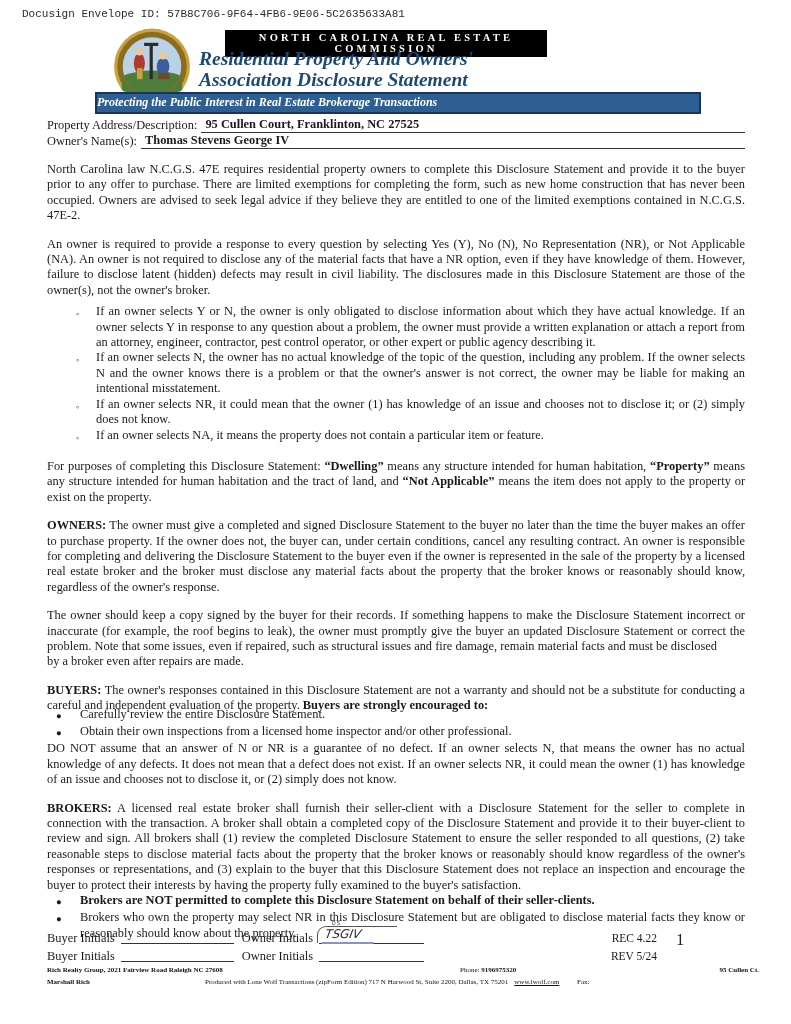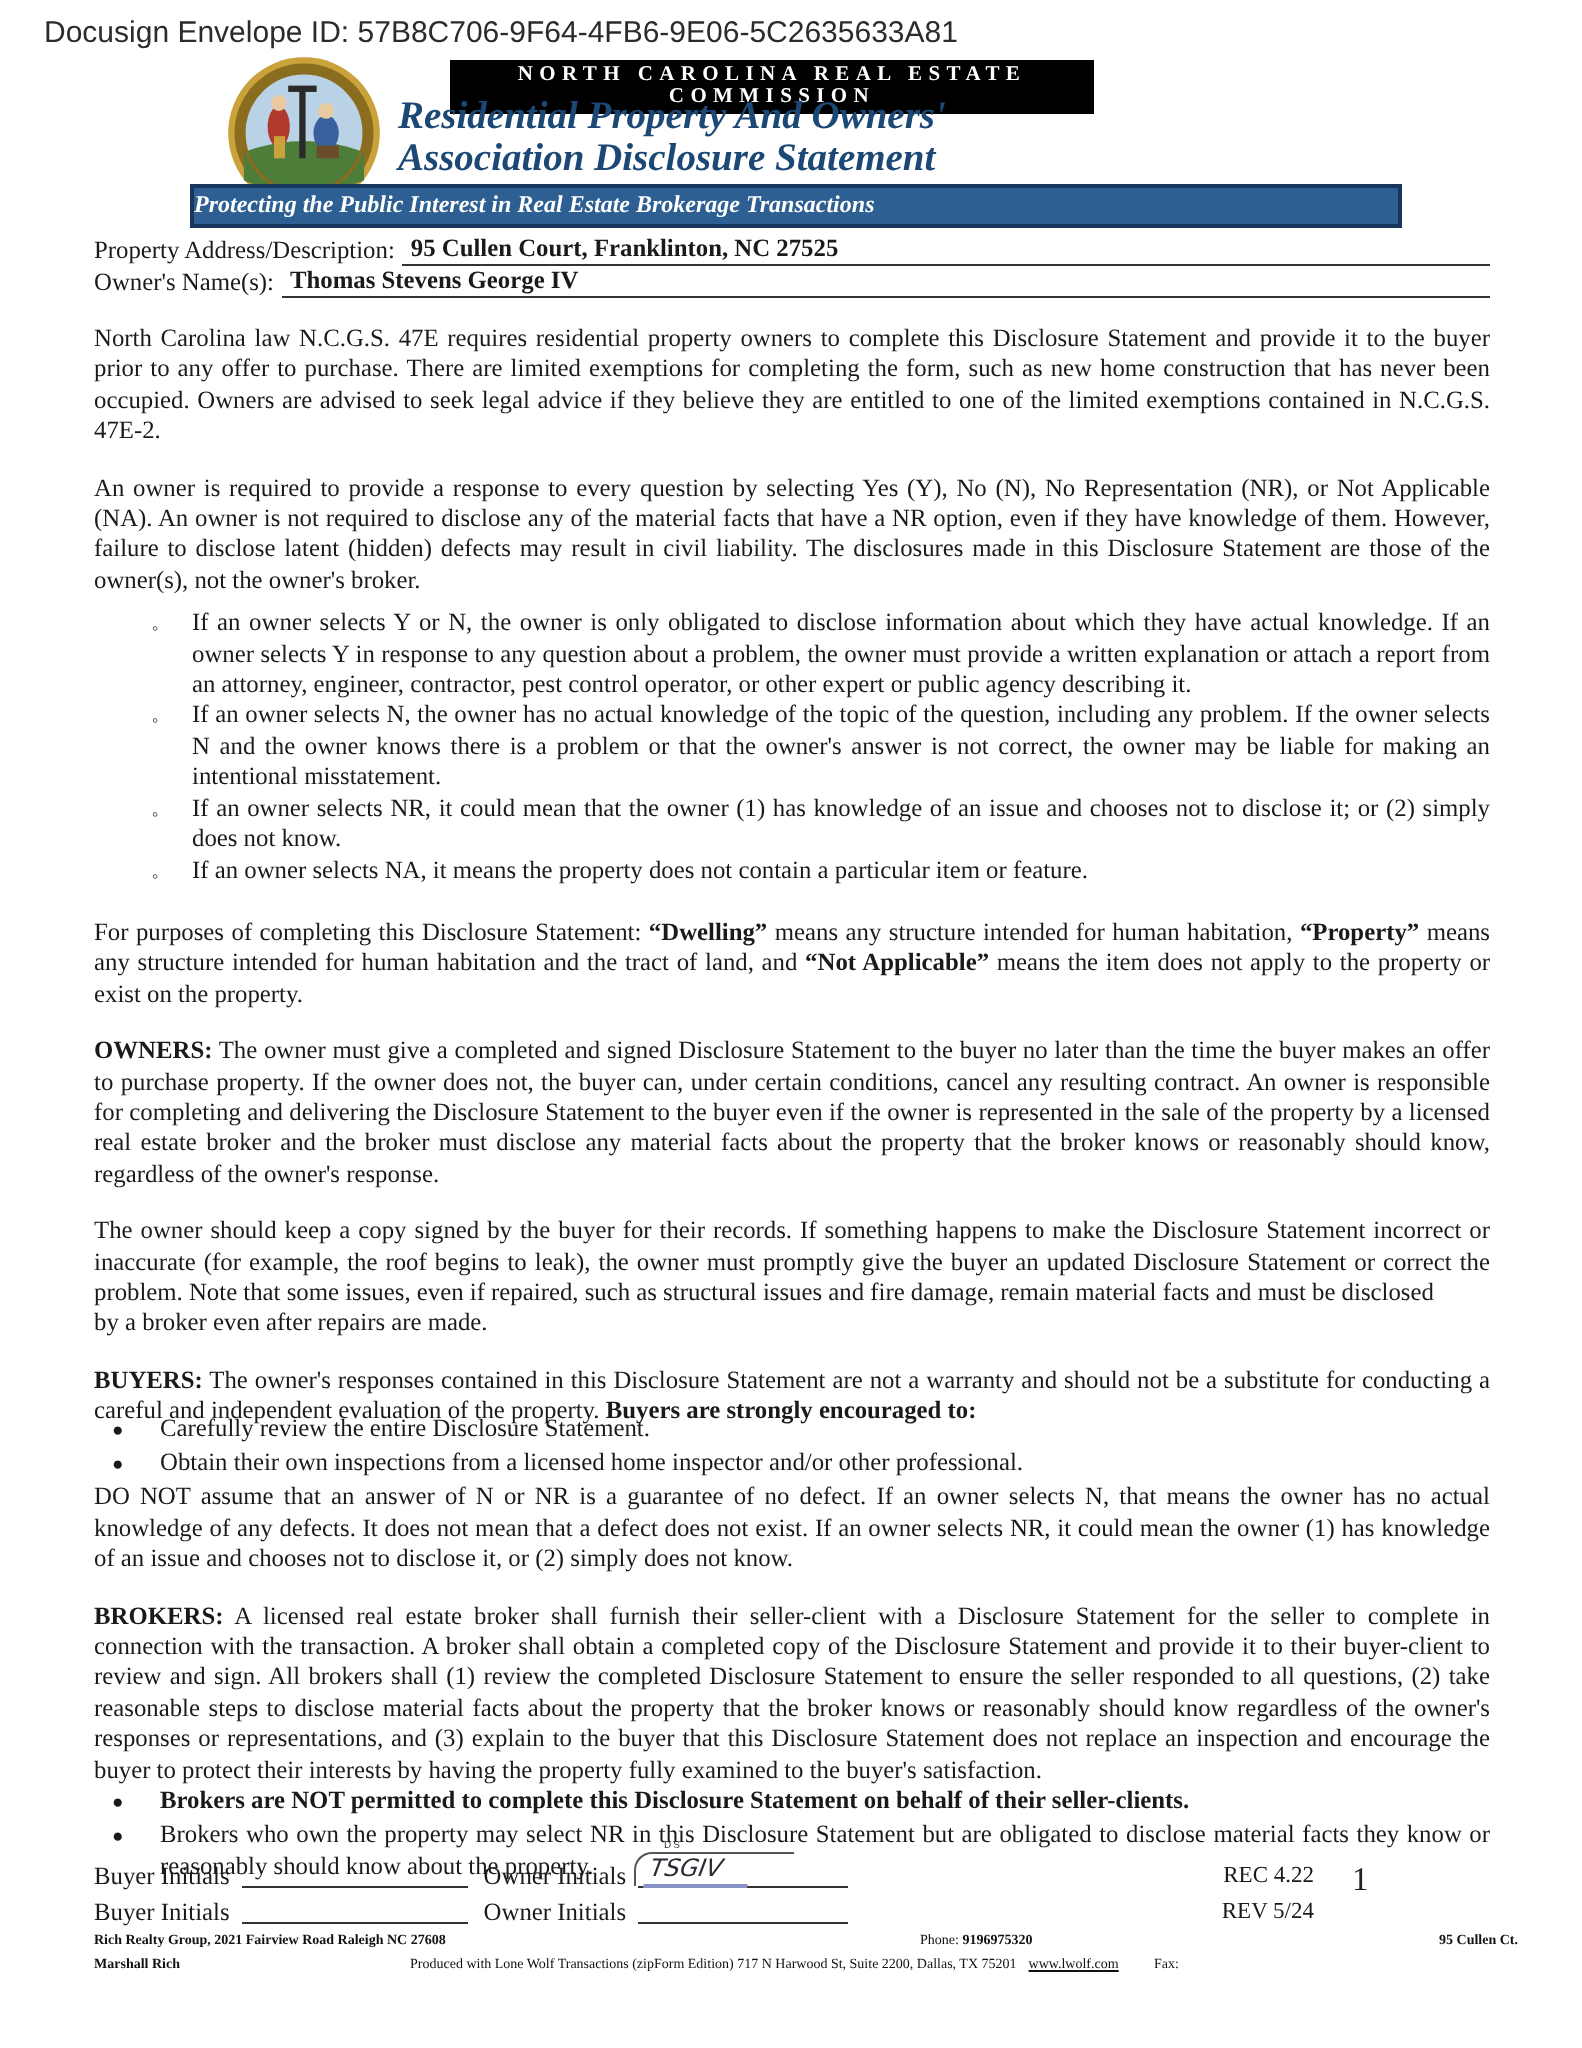--- a/index.html
+++ b/index.html
@@ -3,21 +3,21 @@
 <meta charset="utf-8">
 <style>
   html,body { margin:0; padding:0; background:#888; }
   .page {
     position:relative; width:791px; height:1024px; margin:0 auto;
     background:#ffffff; font-family:"Liberation Serif", serif; color:#1a1a1a;
     overflow:hidden;
   }
   .ds-line {
     position:absolute; top:8px; left:22px;
-    font-family:Liberation Sans, sans-serif; font-size:15px; color:#2b2b2b;
+    font-family:Liberation Mono, monospace; font-size:11px; color:#2b2b2b;
   }
   
   .seal { position:absolute; left:112px; top:27px; width:80px; height:79px; }
   .comm-bar {
     position:absolute; left:225px; top:30px; width:322px;
     background:#000; color:#fff; text-align:center;
     font-size:10.5px; font-weight:bold; letter-spacing:3.2px;
     padding:2px 0 3px; font-family:"Liberation Serif", serif;
   }
   .title-line1, .title-line2 {

